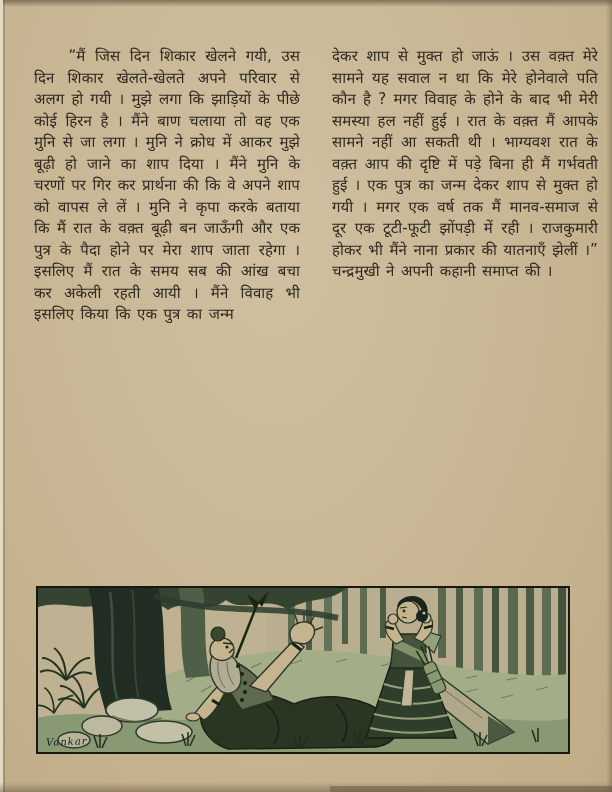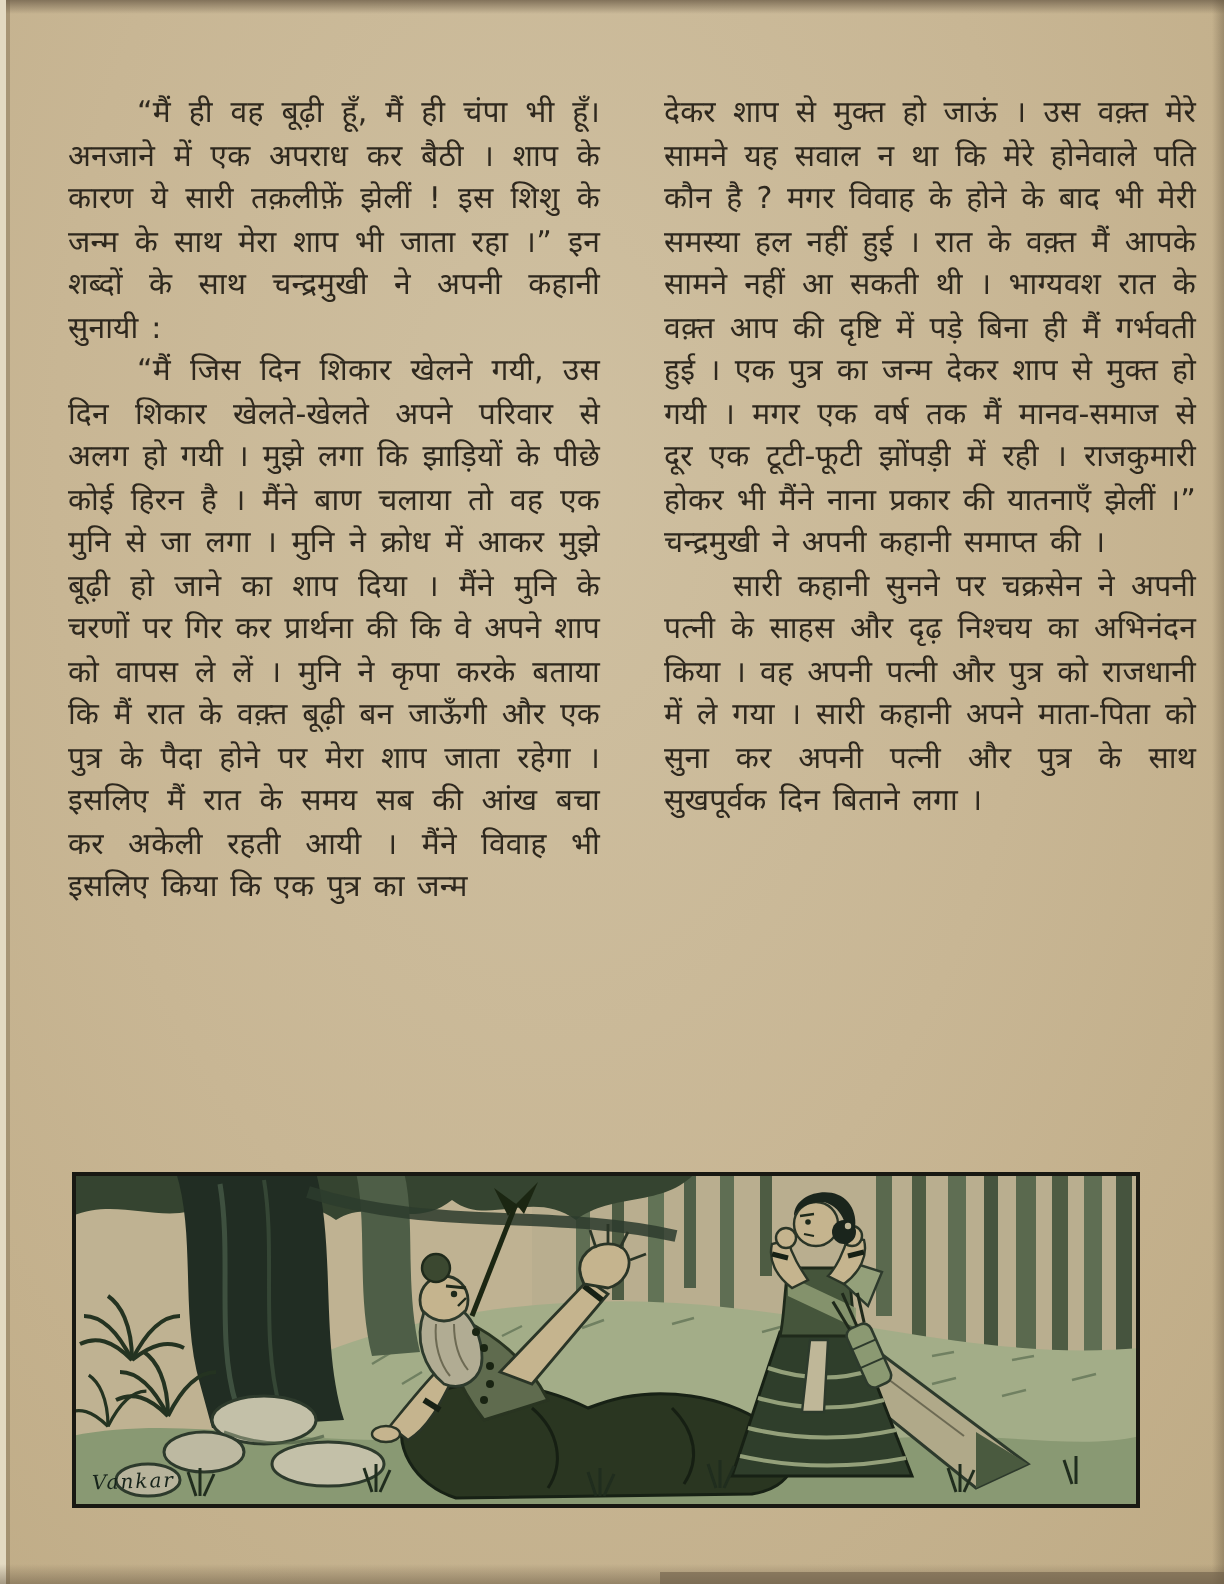--- a/index.html
+++ b/index.html
@@ -64,27 +64,25 @@
     color: #16231a;
     transform: rotate(-2deg);
   }
 </style>
 </head>
 <body>
 
 <div class="page">
 
   <div class="col col-left">
-    <p class="para indent">“मैं ही वह बूढ़ी हूँ, मैं ही चंपा भी हूँ। अनजाने में एक अपराध कर बैठी ।  शाप के कारण ये सारी तक़लीफ़ें झेलीं ! इस शिशु के जन्म के साथ मेरा शाप भी जाता रहा ।” इन शब्दों के साथ चन्द्रमुखी ने अपनी कहानी सुनायी :</p>
     <p class="para indent">“मैं जिस दिन शिकार खेलने गयी, उस दिन शिकार खेलते-खेलते अपने परिवार से अलग हो गयी । मुझे लगा कि झाड़ियों के पीछे कोई हिरन है । मैंने बाण चलाया तो वह एक मुनि से जा लगा । मुनि ने क्रोध में आकर मुझे बूढ़ी हो जाने का शाप दिया । मैंने मुनि के चरणों पर गिर कर प्रार्थना की कि वे अपने शाप को वापस ले लें । मुनि ने कृपा करके बताया कि मैं रात के वक़्त बूढ़ी बन जाऊँगी और एक पुत्र के पैदा होने पर मेरा शाप जाता रहेगा । इसलिए मैं रात के समय सब की आंख बचा कर अकेली रहती आयी । मैंने विवाह भी इसलिए किया कि एक पुत्र का जन्म</p>
   </div>
 
   <div class="col col-right">
     <p class="para">देकर शाप से मुक्त हो जाऊं । उस वक़्त मेरे सामने यह सवाल न था कि मेरे होनेवाले पति कौन है ?  मगर विवाह के होने के बाद भी मेरी समस्या हल नहीं हुई ।  रात के वक़्त मैं आपके सामने नहीं आ सकती थी ।  भाग्यवश रात के वक़्त आप की दृष्टि में पड़े बिना ही मैं गर्भवती हुई ।  एक पुत्र का जन्म देकर शाप से मुक्त हो गयी । मगर एक वर्ष तक मैं मानव-समाज से दूर एक टूटी-फूटी झोंपड़ी में रही । राजकुमारी होकर भी मैंने नाना प्रकार की यातनाएँ झेलीं ।” चन्द्रमुखी ने अपनी कहानी समाप्त की ।</p>
-    <p class="para indent">सारी कहानी सुनने पर चक्रसेन ने अपनी पत्नी के साहस और दृढ़ निश्चय का अभिनंदन किया ।  वह अपनी पत्नी और पुत्र को राजधानी में ले गया । सारी कहानी अपने माता-पिता को सुना कर अपनी पत्नी और पुत्र के साथ सुखपूर्वक दिन बिताने लगा ।</p>
   </div>
 
   <figure class="illustration">
     <svg viewBox="0 0 534 168" xmlns="http://www.w3.org/2000/svg">
 
       <rect width="534" height="168" fill="#c5b696"></rect>
 
       <rect x="230" y="0" width="304" height="104" fill="#beb193"></rect>
 
       <g opacity="0.95">

